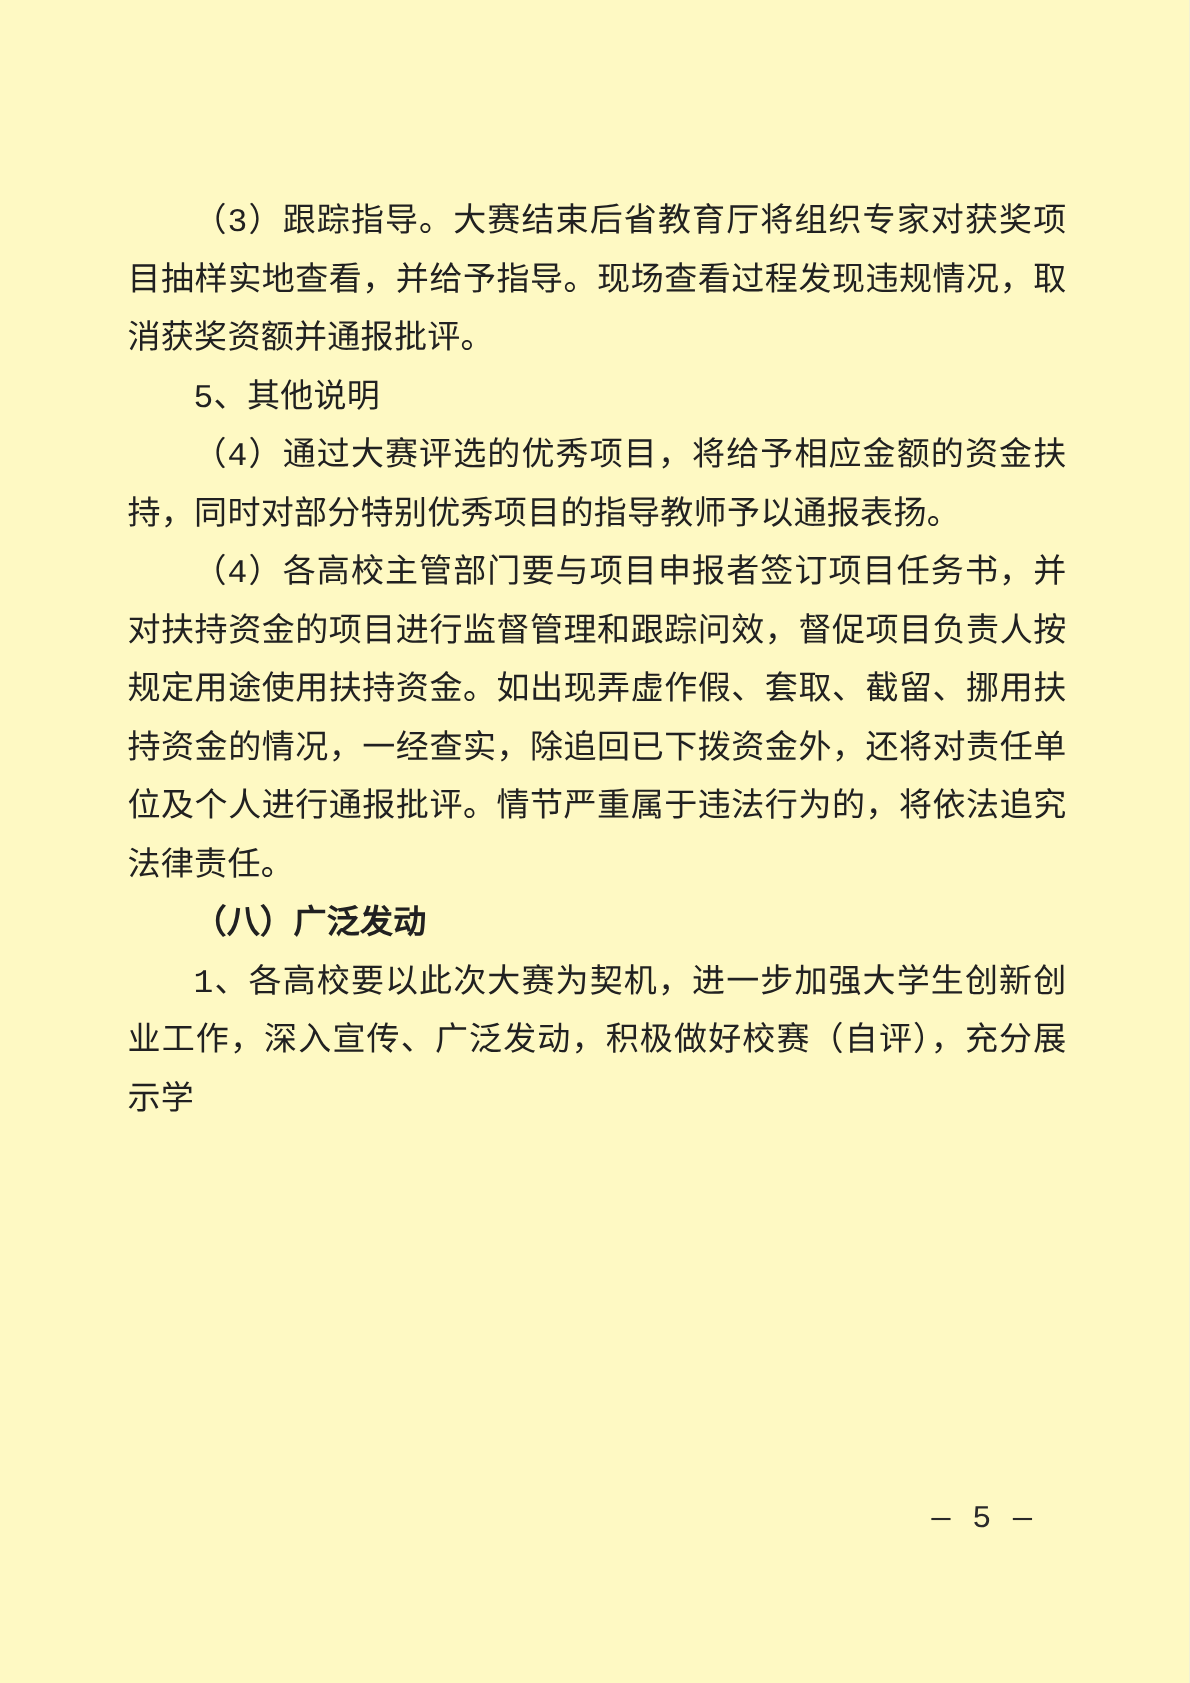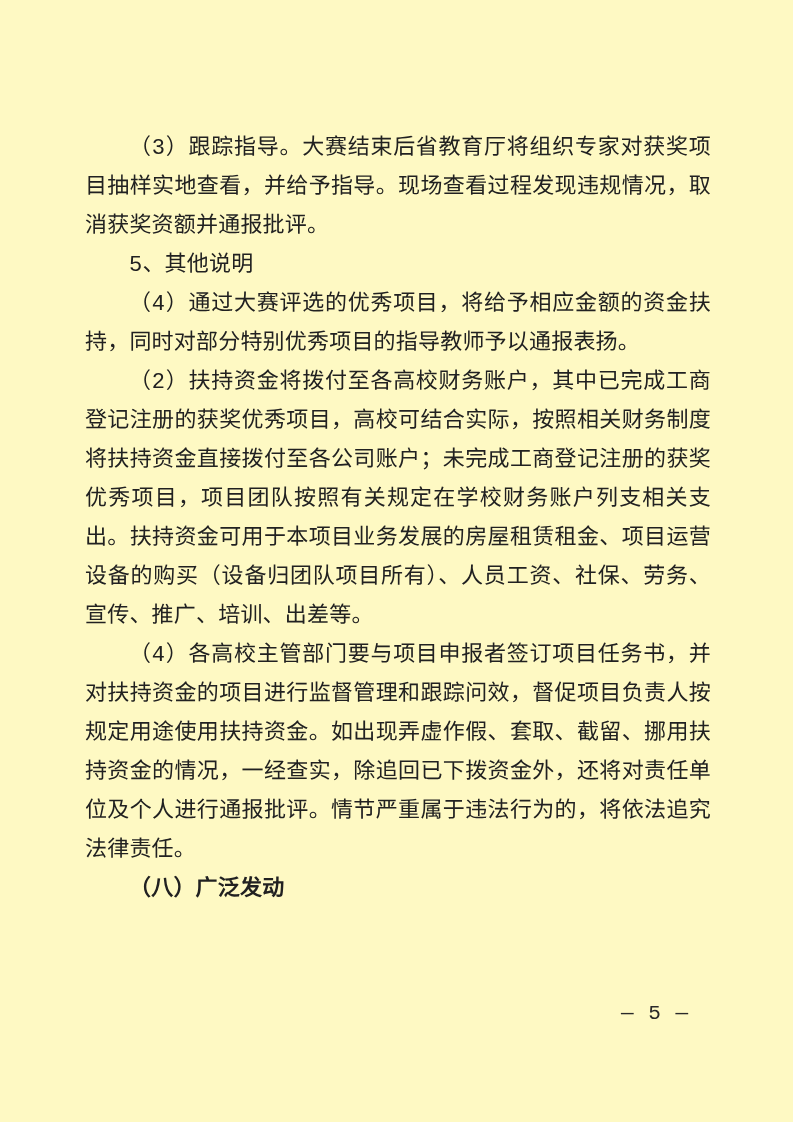--- a/index.html
+++ b/index.html
@@ -48,19 +48,19 @@
   }
 </style>
 </head>
 <body>
 
 <div class="page">
   <div class="text-block">
     <p class="para">（3）跟踪指导。大赛结束后省教育厅将组织专家对获奖项目抽样实地查看，并给予指导。现场查看过程发现违规情况，取消获奖资额并通报批评。</p>
     <p class="para">5、其他说明</p>
     <p class="para">（4）通过大赛评选的优秀项目，将给予相应金额的资金扶持，同时对部分特别优秀项目的指导教师予以通报表扬。</p>
-    <p class="para">（2）扶持资金将拨付至各高校财务账户，其中已完成工商登记注册的获奖优秀项目，高校可结合实际，按照相关财务制度将扶持资金直接拨付至各公司账户；未完成工商登记注册的获奖优秀项目，项目团队按照有关规定在学校财务账户列支相关支出。扶持资金可用于本项目业务发展的房屋租赁租金、项目运营设备的购买（设备归团队项目所有）、人员工资、社保、劳务、宣传、推广、培训、出差等。</p>
     <p class="para">（4）各高校主管部门要与项目申报者签订项目任务书，并对扶持资金的项目进行监督管理和跟踪问效，督促项目负责人按规定用途使用扶持资金。如出现弄虚作假、套取、截留、挪用扶持资金的情况，一经查实，除追回已下拨资金外，还将对责任单位及个人进行通报批评。情节严重属于违法行为的，将依法追究法律责任。</p>
     <p class="para heading-kai">（八）广泛发动</p>
+    <p class="para">1、各高校要以此次大赛为契机，进一步加强大学生创新创业工作，深入宣传、广泛发动，积极做好校赛（自评），充分展示学</p>
   </div>
 
   <div class="page-number">— 5 —</div>
 </div>
 
 </body></html>

